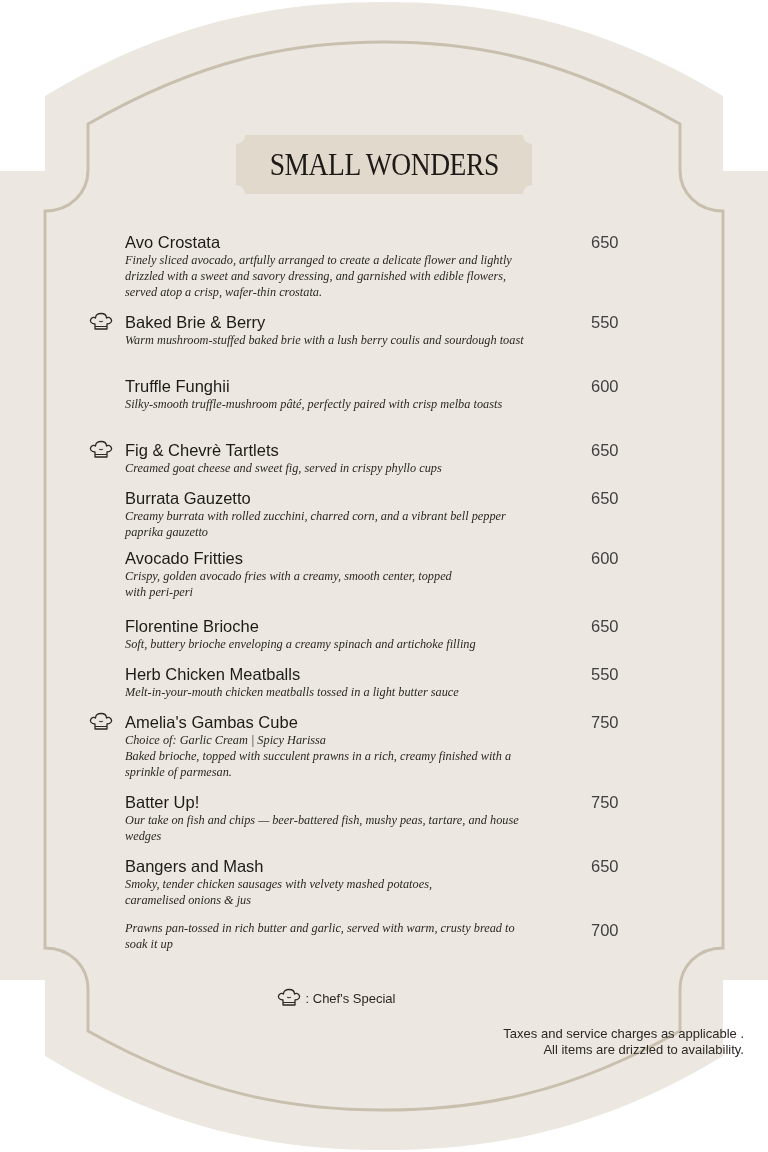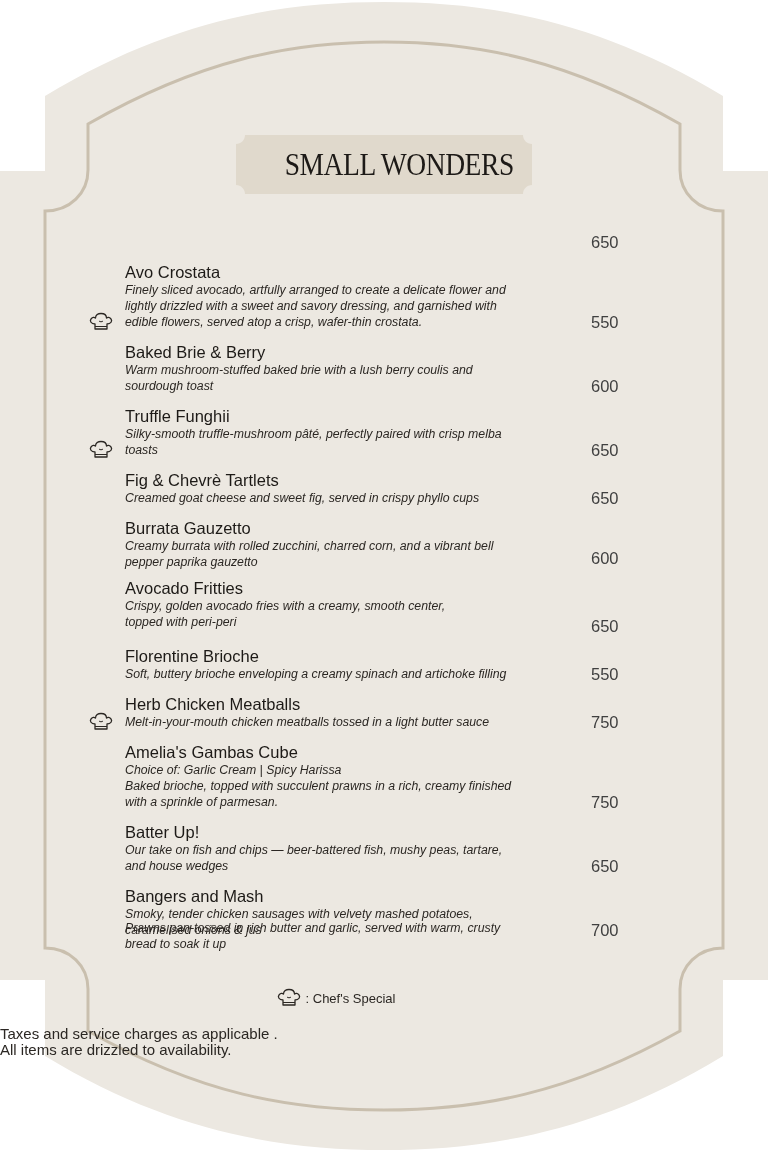--- a/index.html
+++ b/index.html
@@ -5,54 +5,54 @@
     html, body { margin: 0; padding: 0; }
     body {
       width: 768px; height: 1152px; position: relative; overflow: hidden;
       background: #ffffff;
       font-family: "Liberation Sans", sans-serif;
       color: #1f1c19;
     }
     .frame-svg { position: absolute; left: 0; top: 0; width: 768px; height: 1152px; }
     .title-plate {
       position: absolute; left: 236px; top: 135px; width: 296px; height: 59px;
-      display: flex; align-items: center; justify-content: flex-end;
+      display: flex; align-items: center; justify-content: center;
     }
     .title-plate svg { position: absolute; left: 0; top: 0; }
     .title-text {
       position: relative;
       font-family: "Liberation Serif", serif;
       font-size: 32px; letter-spacing: -0.5px; color: #1d1a17;
       transform: scaleX(0.86); white-space: nowrap;
     }
     .items { position: absolute; left: 0; top: 0; width: 768px; }
     .item { position: absolute; left: 125px; width: 500px; }
     .item-name {
       font-family: "Liberation Sans", sans-serif;
-      font-size: 16.5px; color: #1d1a17; line-height: 20px; white-space: nowrap; margin-top: 30px;
+      font-size: 16.5px; color: #1d1a17; line-height: 20px; white-space: nowrap;
     }
     .item-desc {
-      font-family: Liberation Sans, sans-serif; font-style: italic;
+      font-family: Liberation Serif, serif; font-style: italic;
       font-size: 12.3px; color: #2b2723; line-height: 16px; margin-top: 0px;
       width: 400px;
     }
     .item-price {
       position: absolute; left: 466px; top: 0;
       font-size: 16.5px; line-height: 20px; color: #404040;
     }
     .chef-icon { position: absolute; left: -37px; top: 0px; width: 26px; height: 20px; }
     .legend {
       position: absolute; left: 0; width: 671px; top: 988px;
       display: flex; justify-content: center; align-items: center; gap: 4px;
       font-size: 13px; color: #2b2723;
     }
     .legend svg { width: 26px; height: 20px; }
     .footnote {
-      position: absolute; left: 0; width: 744px; top: 1026px; text-align: left;
-      font-size: 15px; line-height: 16px; color: #2b2723;
+      position: absolute; left: 0; width: 744px; top: 1026px; text-align: right;
+      font-size: 13px; line-height: 16px; color: #2b2723;
     }
   </style>
 </head>
 <body>
 
 <svg class="frame-svg" viewBox="0 0 768 1152">
 
   <path fill="#ece8e1" d="M45,96 C170,20 280,2 384,2 C488,2 598,20 723,96 L723,171 L768,171 L768,980 L723,980 L723,1056
        C598,1132 488,1150 384,1150 C280,1150 170,1132 45,1056 L45,980 L0,980 L0,171 L45,171 Z"></path>
 

